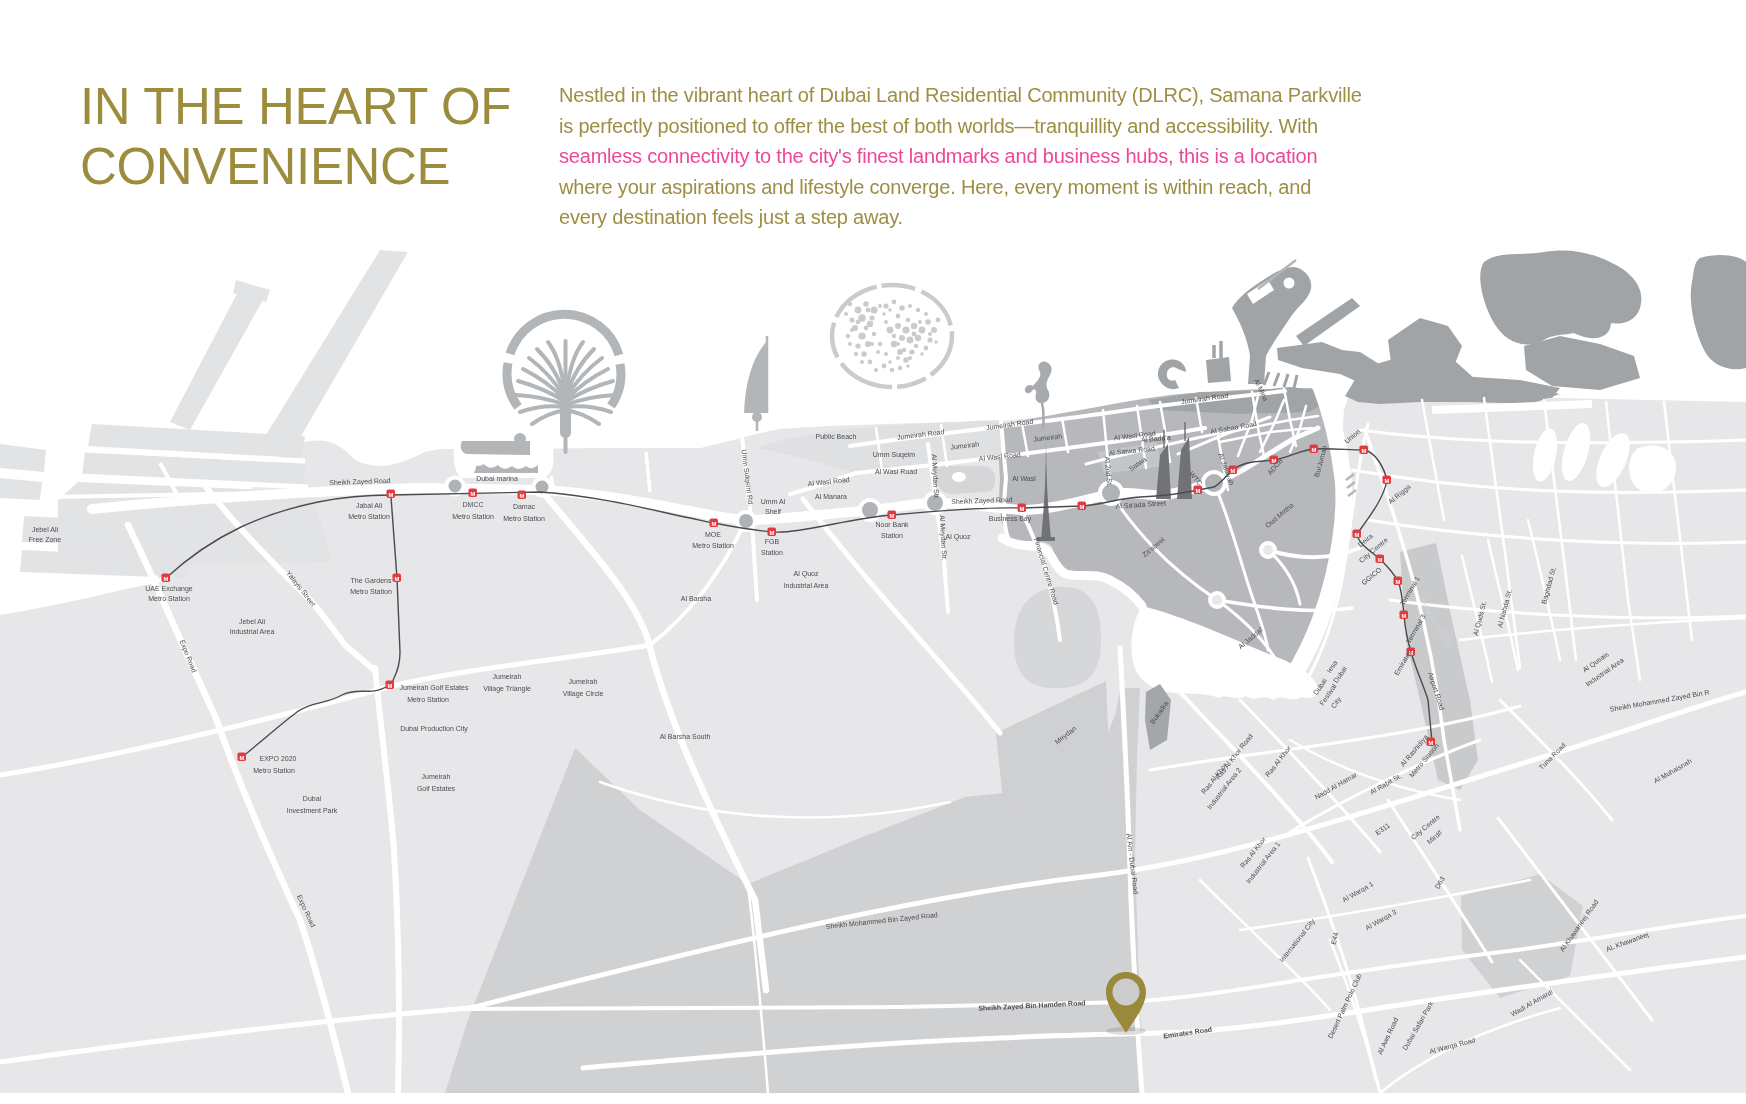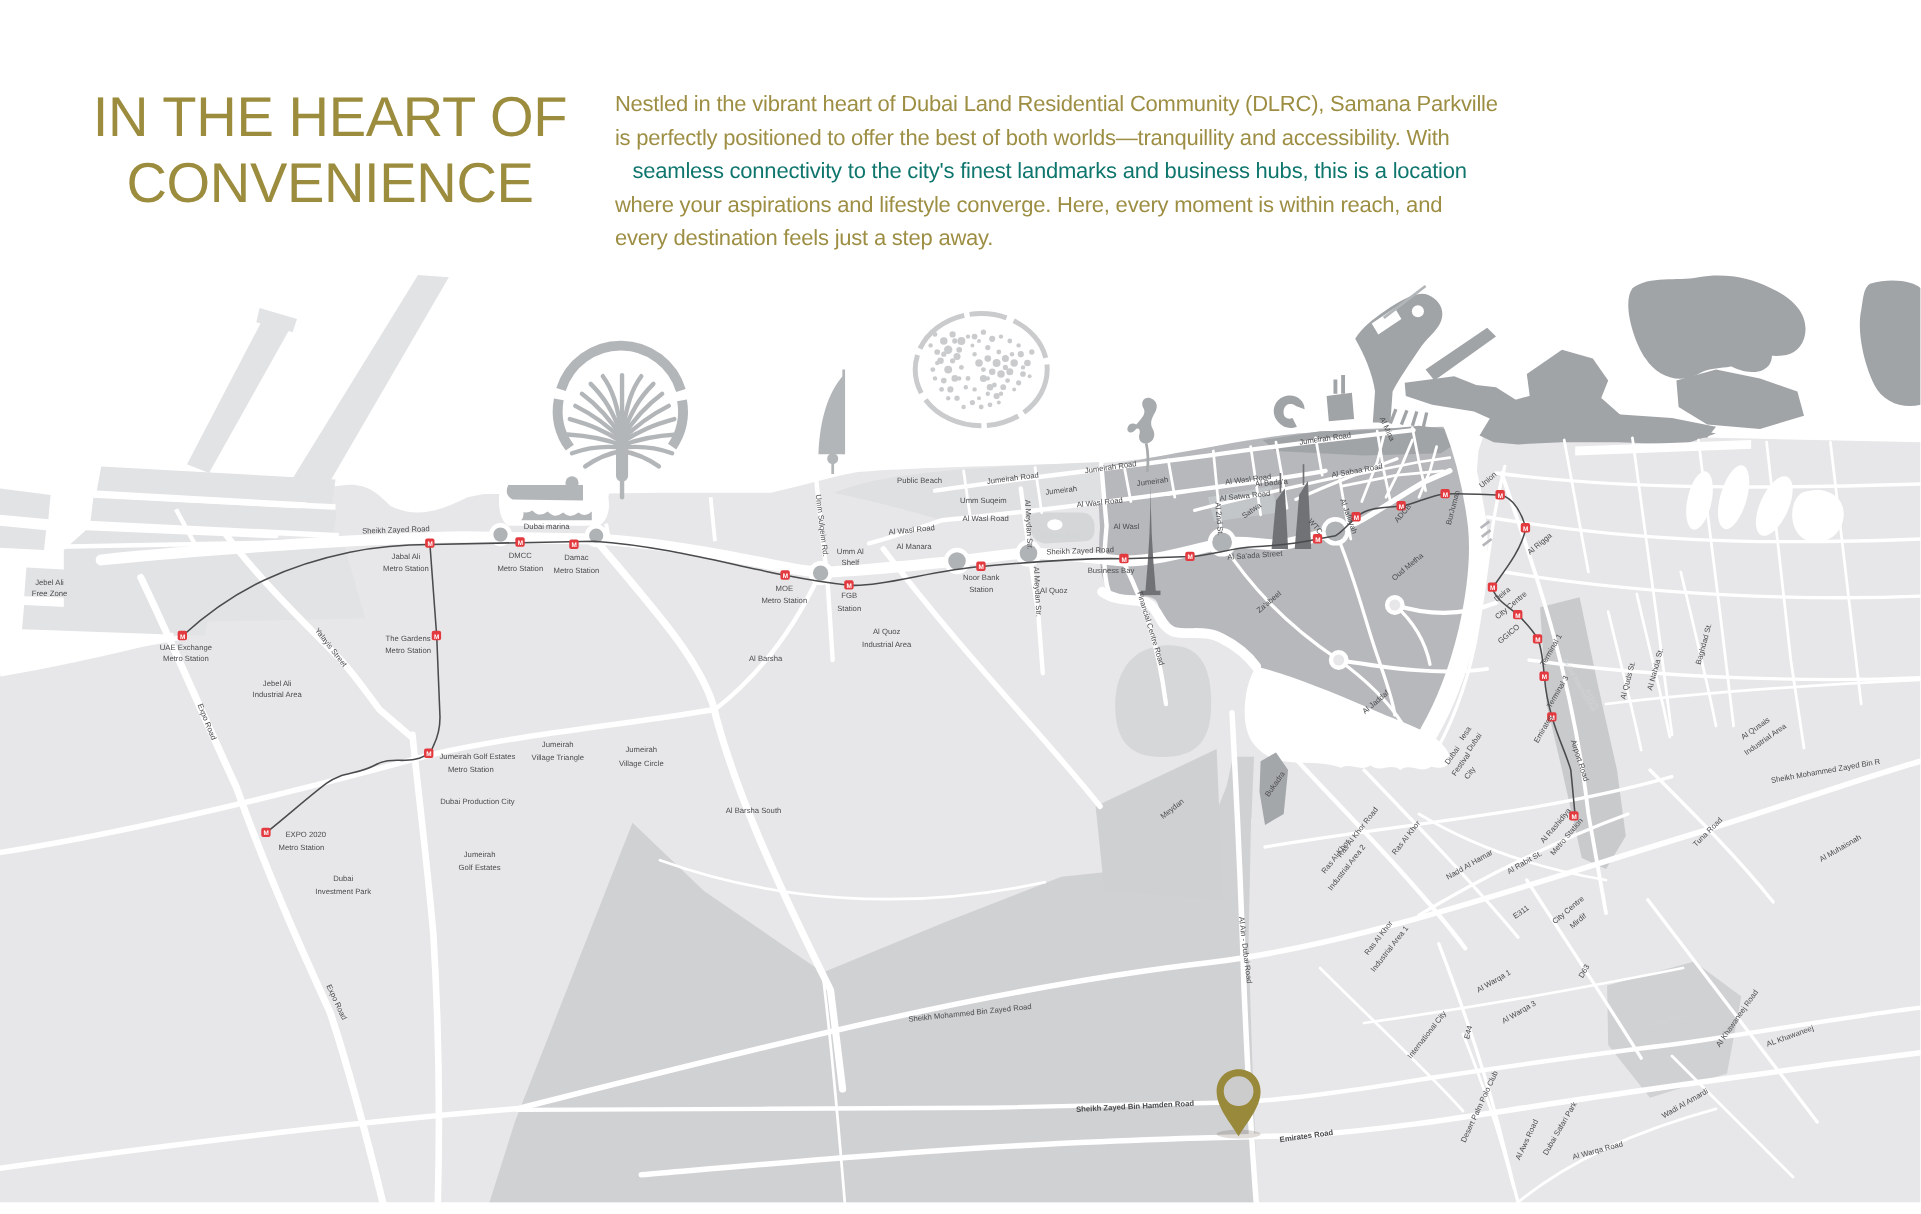--- a/index.html
+++ b/index.html
@@ -1,19 +1,19 @@
 <!DOCTYPE html>
 <html><head>
 <meta charset="utf-8">
 <style>
   html,body{margin:0;padding:0;}
   body{width:1746px;height:1104px;background:#ffffff;overflow:hidden;position:relative;font-family:"Liberation Sans",sans-serif;}
-  #hd1{position:absolute;left:80px;top:77px;width:440px;text-align:center;color:#9c8c3e;font-size:51px;line-height:60px;letter-spacing:-0.35px;font-weight:400;}
+  #hd1{position:absolute;left:80px;top:77px;width:440px;text-align:left;color:#9c8c3e;font-size:51px;line-height:60px;letter-spacing:-0.35px;font-weight:400;}
   #hd2{position:absolute;left:559px;top:80px;width:880px;color:#9d8e43;font-size:20px;line-height:30.6px;letter-spacing:-0.2px;}
-  #hd2 .lt{color:#0f766e;margin-left:16px;}
+  #hd2 .lt{color:#ec4899;}
   #map{position:absolute;left:0;top:0;}
   svg text{font-family:"Liberation Sans",sans-serif;}
 </style>
 </head>
 <body>
 
 <div id="hd1">IN THE HEART OF<br>CONVENIENCE</div>
 
 <div id="hd2">Nestled in the vibrant heart of Dubai Land Residential Community (DLRC), Samana Parkville<br>is perfectly positioned to offer the best of both worlds—tranquillity and accessibility. With<br><span class="lt">seamless connectivity to the city's finest landmarks and business hubs, this is a location</span><br>where your aspirations and lifestyle converge. Here, every moment is within reach, and<br>every destination feels just a step away.</div>
 

